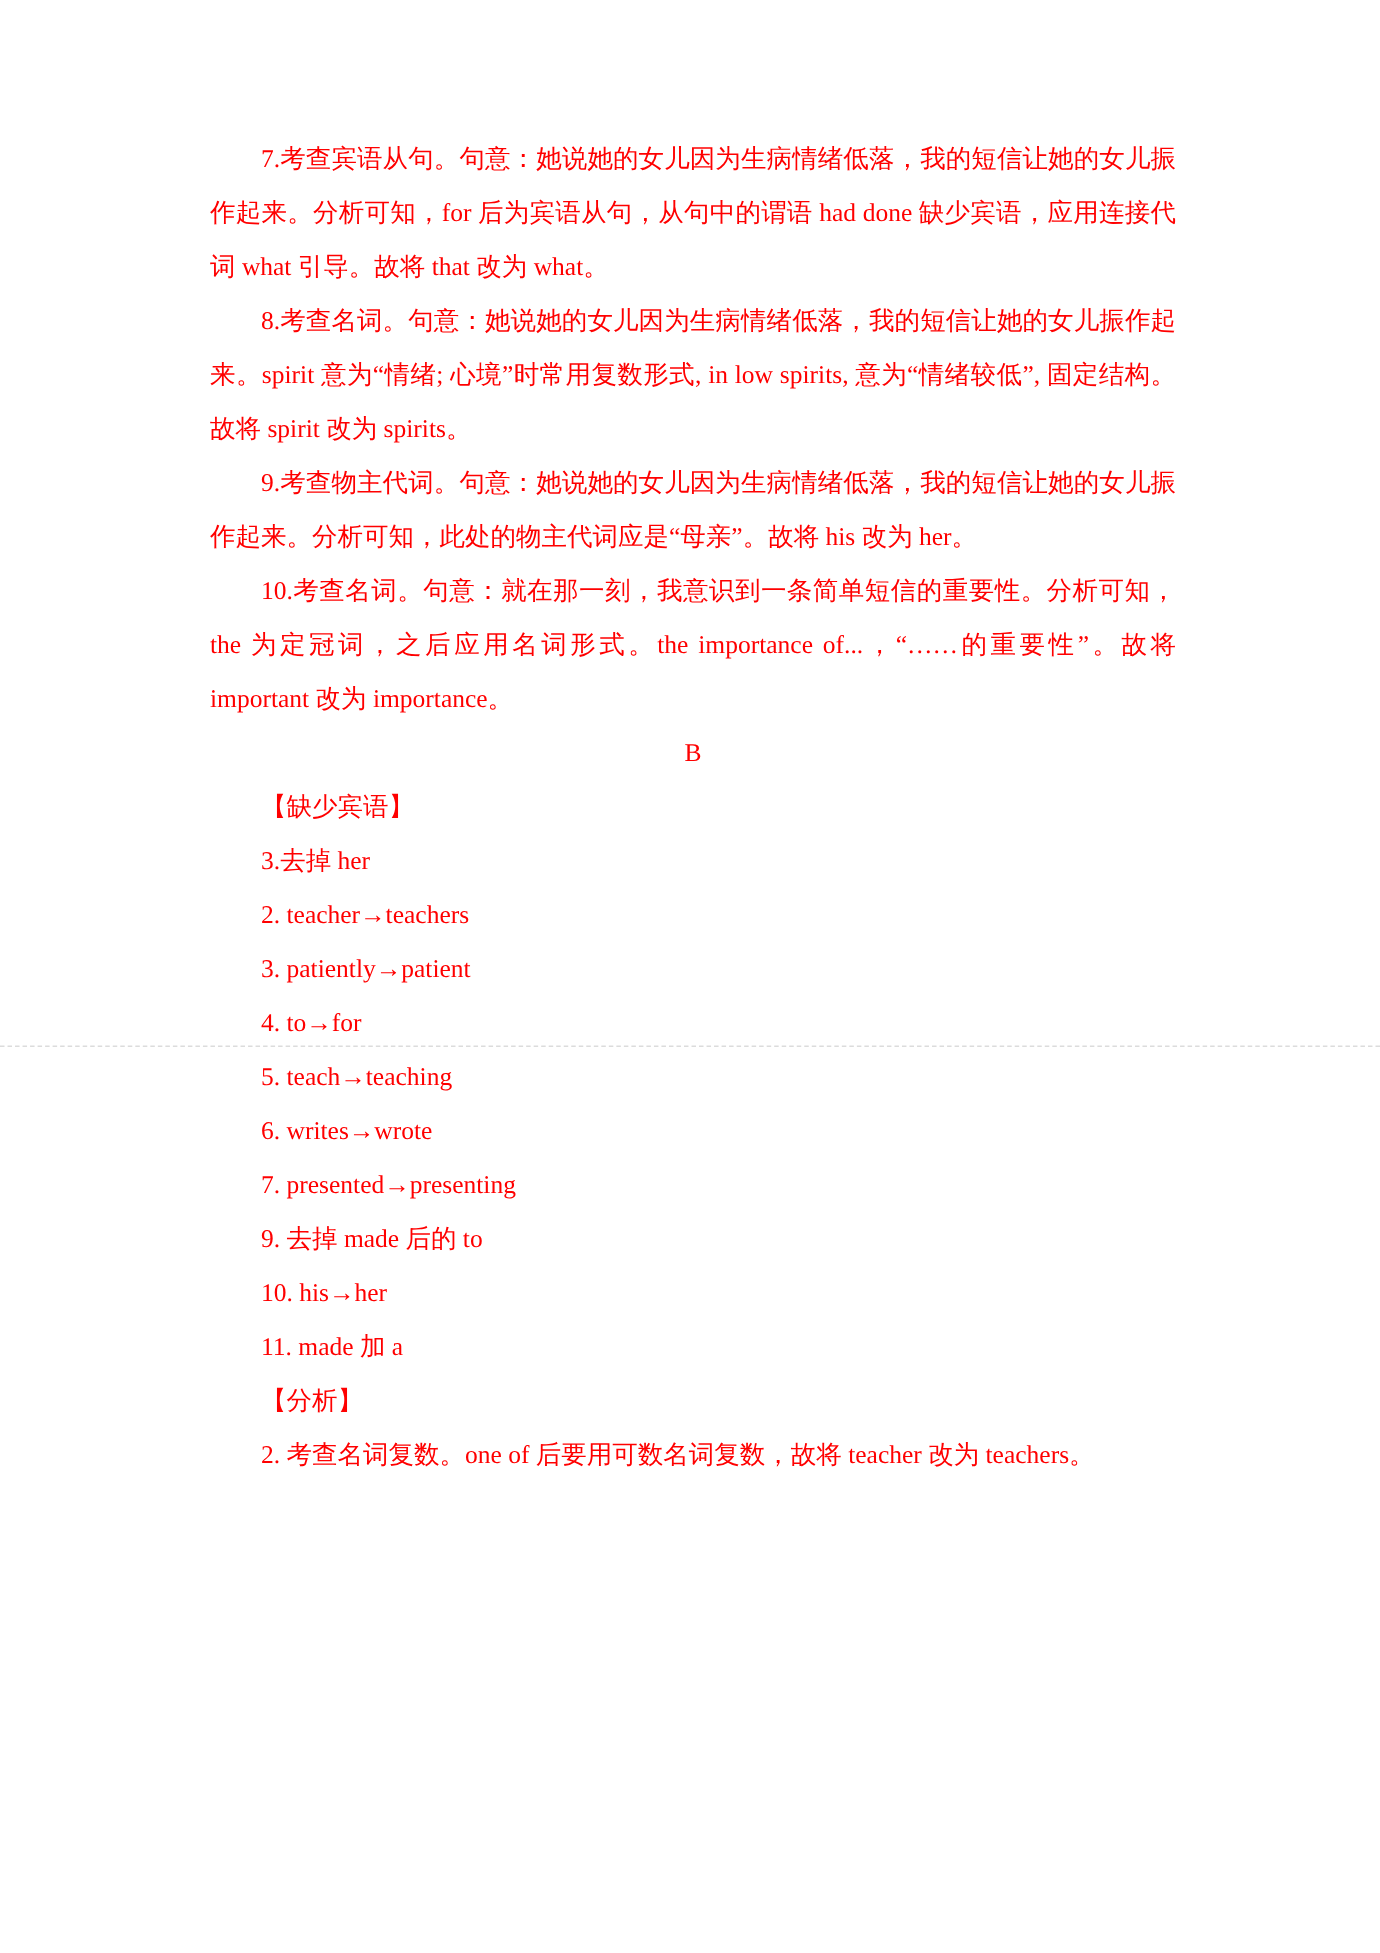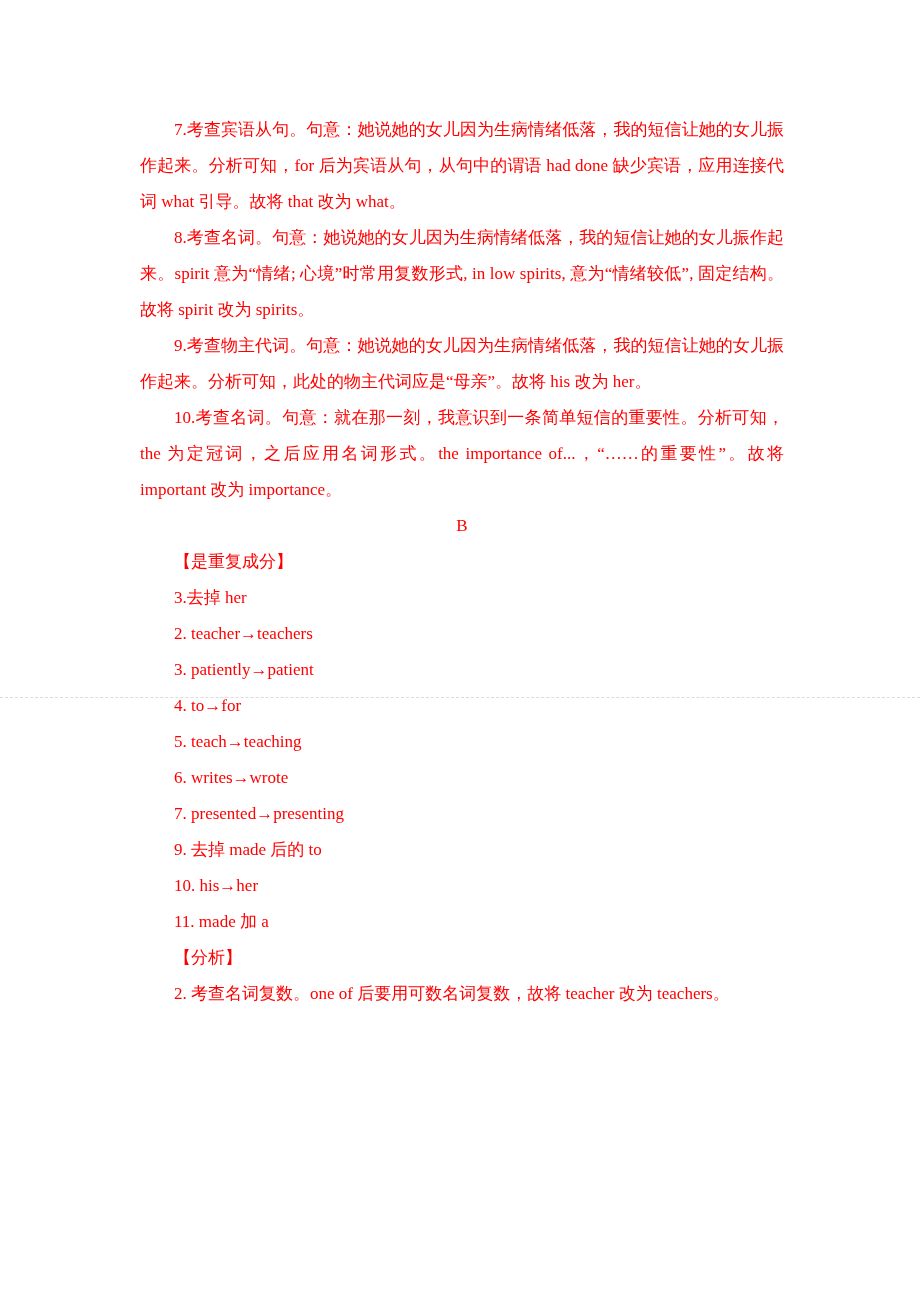--- a/index.html
+++ b/index.html
@@ -11,21 +11,21 @@
     overflow: hidden;
     font-family: "Liberation Serif", "DejaVu Serif", serif;
   }
   .page {
     position: relative;
     width: 920px;
     height: 1302px;
     background: #ffffff;
   }
   .content {
-    padding: 112px 136px 0 140px;
+    padding: 88px 136px 0 140px;
     color: #ff0000;
     font-size: 17px;
     line-height: 36px;
     text-align: justify;
   }
   .content p { margin: 0; }
   p.indent { text-indent: 2em; }
   p.center { text-align: center; text-indent: 0; }
   .divider {
     position: absolute;
@@ -42,21 +42,21 @@
 <div class="page">
   <div class="content">
 
     <p class="indent">7.考查宾语从句。句意：她说她的女儿因为生病情绪低落，我的短信让她的女儿振作起来。分析可知，for 后为宾语从句，从句中的谓语 had done  缺少宾语，应用连接代词 what 引导。故将 that 改为 what。</p>
     <p class="indent">8.考查名词。句意：她说她的女儿因为生病情绪低落，我的短信让她的女儿振作起来。spirit 意为“情绪; 心境”时常用复数形式, in low spirits, 意为“情绪较低”, 固定结构。故将 spirit 改为 spirits。</p>
     <p class="indent">9.考查物主代词。句意：她说她的女儿因为生病情绪低落，我的短信让她的女儿振作起来。分析可知，此处的物主代词应是“母亲”。故将 his  改为 her。</p>
     <p class="indent">10.考查名词。句意：就在那一刻，我意识到一条简单短信的重要性。分析可知，the 为定冠词，之后应用名词形式。the importance of...，“……的重要性”。故将 important 改为 importance。</p>
 
     <p class="center">B</p>
 
-    <p class="indent">【是重复成分】</p>
+    <p class="indent">【缺少宾语】</p>
 
     <p class="indent">3.去掉 her</p>
     <p class="indent">2. teacher→teachers</p>
     <p class="indent">3. patiently→patient</p>
     <p class="indent">4. to→for</p>
     <p class="indent">5. teach→teaching</p>
     <p class="indent">6. writes→wrote</p>
     <p class="indent">7. presented→presenting</p>
     <p class="indent">9. 去掉 made 后的 to</p>
     <p class="indent">10. his→her</p>

